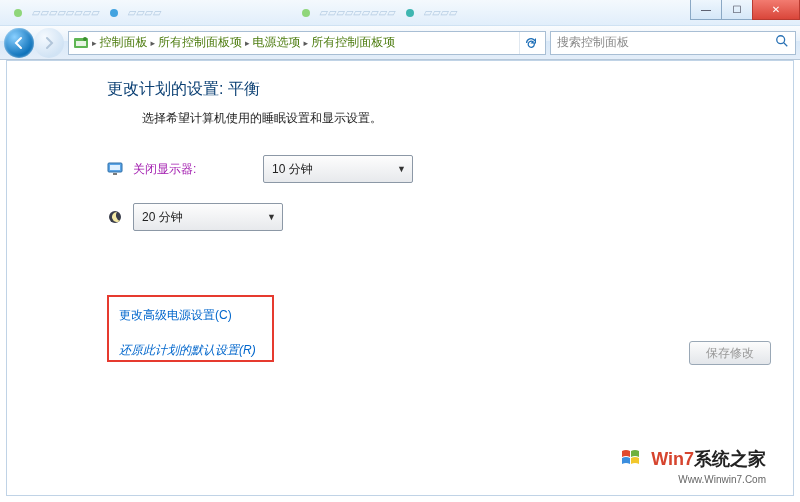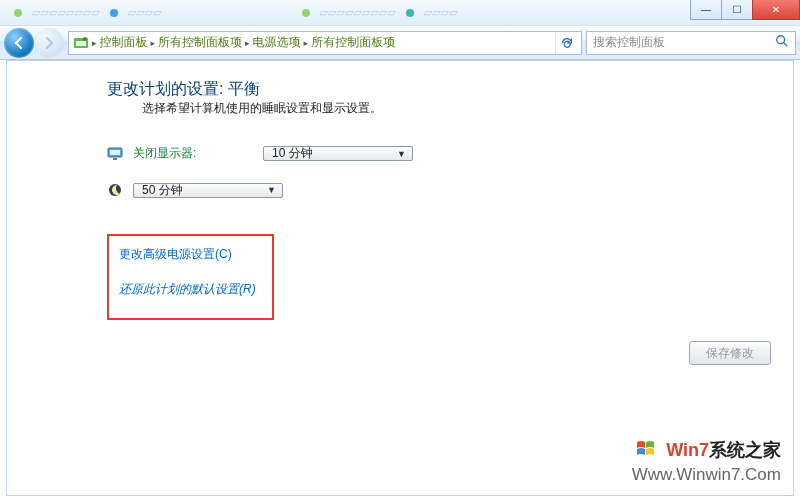--- a/index.html
+++ b/index.html
@@ -127,21 +127,21 @@
 }
 .addr-spacer { flex:1; }
 .addr-refresh {
   width: 22px;
   height: 22px;
   color: #1c6db6;
   display:flex;align-items:center;justify-content:center;
   border-left:1px solid #e0e8f0;
 }
 .searchbox {
-  width: 210px;
+  width: 246px;
   height: 24px;
   background: #fff;
   border: 1px solid #a8bed4;
   display: flex;
   align-items: center;
   padding: 0 6px;
   color: #8a8a8a;
   position: relative;
 }
 .searchbox .mag {
@@ -159,63 +159,64 @@
   bottom: 6px;
   border: 1px solid #c0d3e6;
   background: #fff;
 }
 .content {
   padding: 18px 0 0 100px;
 }
 .page-title {
   color: #0a3f73;
   font-size: 16px;
+  margin-bottom: 10px;
 }
 .page-sub {
   color: #222;
   font-size: 12px;
   margin-bottom: 28px;
   margin-left: 35px;
 }
 .setting-row {
   display: flex;
   align-items: center;
   gap: 10px;
   margin-bottom: 20px;
 }
 .setting-icon {
   width: 16px; height: 16px;
   display:flex;align-items:center;justify-content:center;
 }
 .setting-label {
   width: 120px;
-  color: #15803d;
+  color: #a21caf;
 }
 .dropdown {
   width: 150px;
-  height: 15px;
+  height: 28px;
   border: 1px solid #8c98a6;
   background: linear-gradient(to bottom, #fdfdfd, #e7e9ec);
   display: flex;
   align-items: center;
   justify-content: space-between;
   padding: 0 6px 0 8px;
   font-size: 12px;
   color: #222;
   border-radius: 2px;
 }
 .dropdown .dd-arrow {
   font-size: 9px;
   color: #333;
 }
 
 .link-block {
-  margin-top: 16px;
+  margin-top: 44px;
   border: 2px solid #e63a2f;
-  padding: 10px 16px 20px 10px;
+  padding: 10px 16px 1px 10px;
   display: inline-block;
 }
 .link {
   color: #0066cc;
   font-size: 12px;
   display: block;
   cursor: pointer;
 }
 .link + .link { margin-top: 18px; font-style: italic; }
 
@@ -236,32 +237,32 @@
   font-size: 12px;
   color: #555;
   display:flex;align-items:center;justify-content:center;
   padding: 0 12px;
 }
 .btn.disabled { color: #999; }
 
 
 .watermark {
   position: absolute;
-  right: 12px;
+  right: 27px;
   bottom: 10px;
   text-align: right;
 }
 .watermark .wm-top {
   font-size: 18px;
   font-weight: bold;
 }
 .watermark .wm-top .w-red { color:#d6442e; }
 .watermark .wm-top .w-black { color:#222; }
 .watermark .wm-sub {
-  font-size: 17px;
+  font-size: 10px;
   color: #666;
 }
 .watermark .wm-flag {
   display:inline-block;
   vertical-align:middle;
   margin-right:4px;
 }
 </style>
 </head>
 <body>
@@ -361,21 +362,21 @@
     </div>
 
     <div class="setting-row">
       <span class="setting-icon">
         <svg width="16" height="16" viewBox="0 0 16 16">
           <circle cx="8" cy="8" r="6" fill="#3a3d4a"></circle>
           <path d="M10 3a5 5 0 1 0 3 9 6 6 0 0 1-3-9z" fill="#f4e9a6"></path>
         </svg>
       </span>
       <div class="dropdown">
-        <span>50 分钟</span>
+        <span>20 分钟</span>
         <span class="dd-arrow">▼</span>
       </div>
     </div>
 
     <div class="link-block">
       <a class="link">更改高级电源设置(C)</a>
       <a class="link">还原此计划的默认设置(R)</a>
     </div>
   </div>
 

